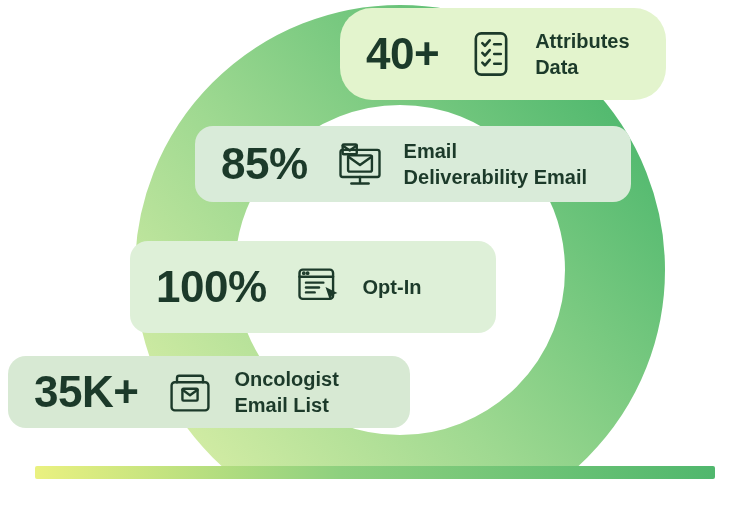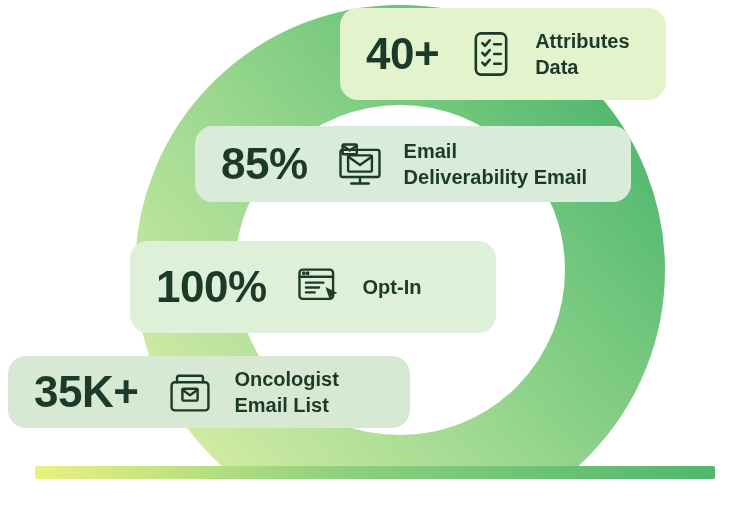--- a/index.html
+++ b/index.html
@@ -18,21 +18,21 @@
   html,body{margin:0;padding:0;background:#ffffff;}
   .canvas{
     position:relative;width:730px;height:529px;overflow:hidden;background:#ffffff;
     font-family:"Liberation Sans", sans-serif;
   }
   .ring{position:absolute;left:0;top:0;width:730px;height:529px;z-index:0;}
   .card{
     position:absolute;display:flex;align-items:center;
     border-radius:18px;padding:0 26px;box-sizing:border-box;z-index:2;
   }
-  .card-1{left:340px;top:8px;width:326px;height:92px;background:var(--card-1-bg);}
+  .card-1{left:340px;top:8px;width:326px;height:92px;background:var(--card-1-bg);border-radius:32px;}
   .card-2{left:195px;top:126px;width:436px;height:76px;background:var(--card-2-bg);}
   .card-3{left:130px;top:241px;width:366px;height:92px;background:var(--card-3-bg);text-align:right;}
   .card-4{left:8px;top:356px;width:402px;height:72px;background:var(--card-4-bg);}
   .stat-value{
     font-size:44px;font-weight:900;color:var(--text-dark);
     letter-spacing:-0.5px;margin-right:26px;white-space:nowrap;
   }
   .stat-icon{margin-right:18px;display:flex;color:var(--text-dark);flex:0 0 auto;}
   .stat-icon svg{width:52px;height:52px;}
   .stat-label{

